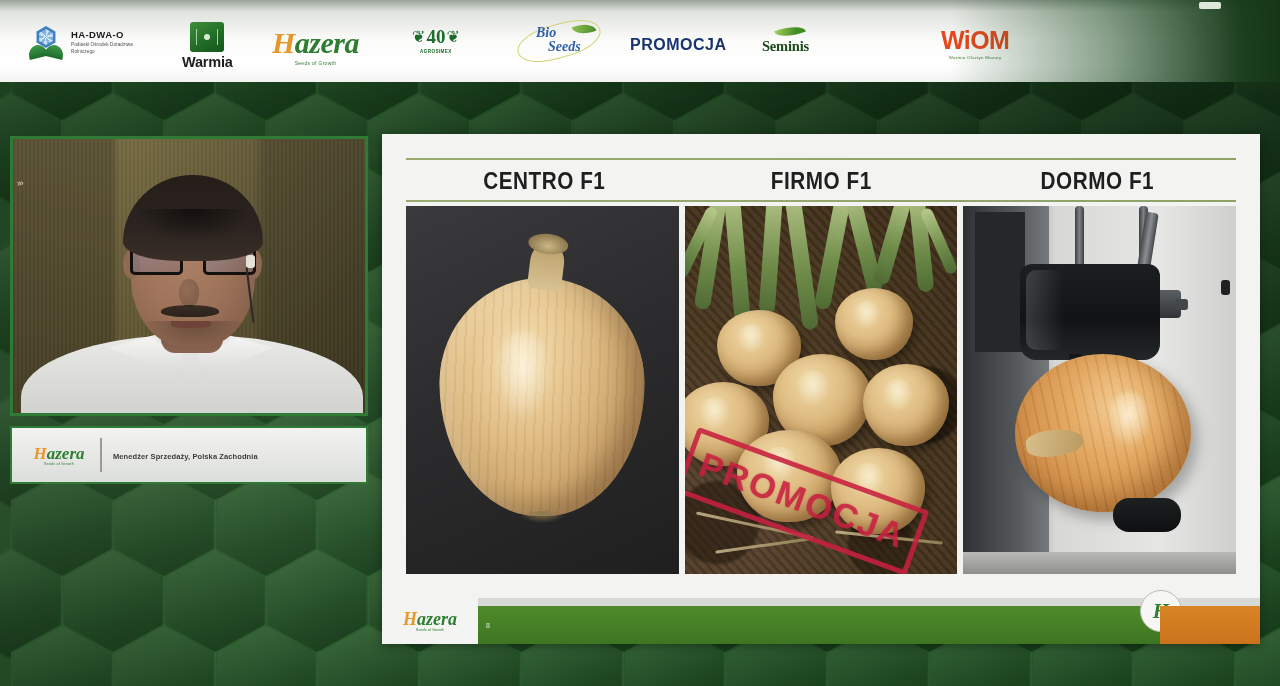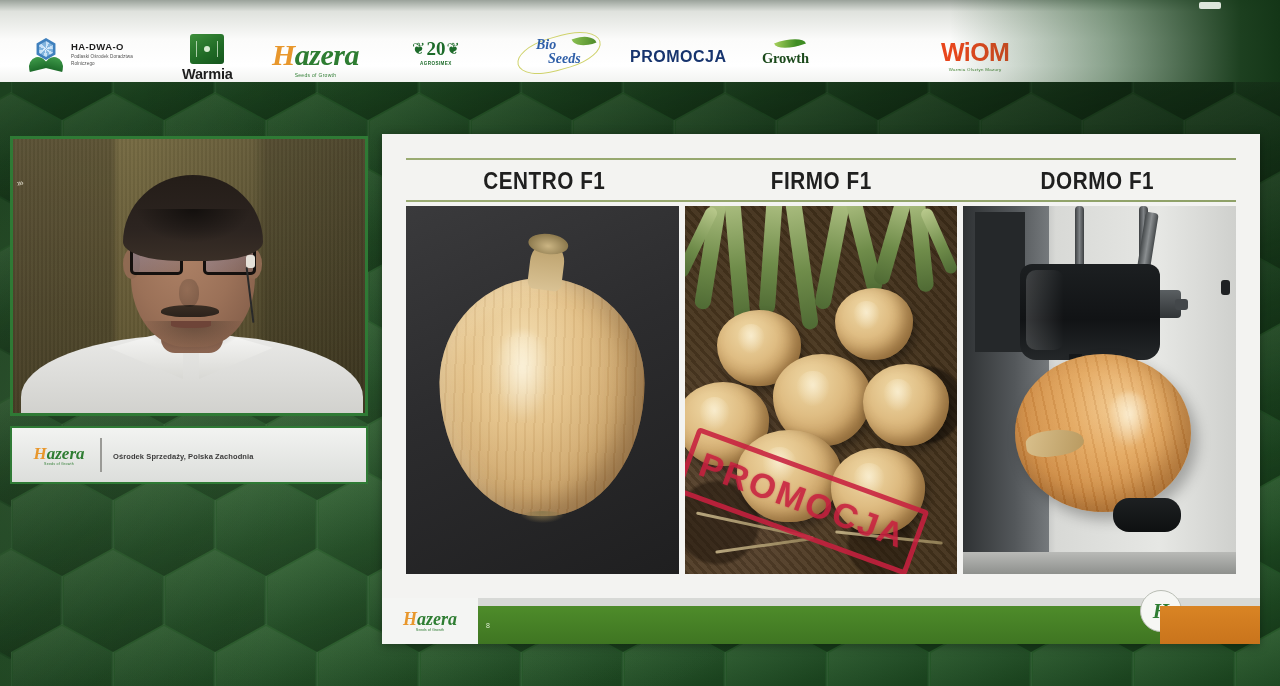--- a/index.html
+++ b/index.html
@@ -58,21 +58,21 @@
   
   #sponsorfade {
     position:absolute; right:0; top:0; width: 330px; height: 82px;
     background: linear-gradient(90deg, rgba(255,255,255,0) 0%, rgba(40,85,45,0.55) 48%, rgba(22,58,25,0.97) 88%, rgba(20,54,23,1) 100%);
   }
   #toptick {
     position:absolute; left:1199px; top:2px; width:22px; height:7px;
     background:#e8efe6; border-radius:2px; opacity:.95;
   }
   .logos {
-    position: absolute; left: 0; top: 12px; width: 1280px; height: 96px;
+    position: absolute; left: 0; top: 0; width: 1280px; height: 96px;
     display: flex; align-items: center;
   }
   .logo { position:absolute; display:flex; align-items:center; }
 
   
   .l1 { left: 28px; top: 26px; gap: 7px; }
   .l1 .mark { position: relative; width: 36px; height: 32px; }
   .l1 .flower {
     position:absolute; left:7px; top:0; width:22px; height:22px;
     background:
@@ -705,40 +705,40 @@
       <div class="logo l3">
         <div class="hz">
           <span class="h">H</span><span class="rest">azera</span>
         </div>
         <div class="tag">Seeds of Growth</div>
       </div>
 
       <div class="logo l4">
         <div class="row">
           <span class="wheat">❦</span>
-          <span class="num">20</span>
+          <span class="num">40</span>
           <span class="wheat">❦</span>
         </div>
         <div class="sub">AGROSIMEX</div>
       </div>
 
       <div class="logo l5">
         <div class="oval"></div>
         <div class="leaf"></div>
         <div class="b1">Bio</div>
         <div class="b2">Seeds</div>
       </div>
 
       <div class="logo l6">
         <div class="nm">PROMOCJA</div>
       </div>
 
       <div class="logo l7">
         <div class="leaf"></div>
-        <div class="nm">Growth</div>
+        <div class="nm">Seminis</div>
       </div>
 
       <div class="logo l8">
         <div class="nm">
           <span class="o1">W</span><span class="i">i</span><span class="o2">O</span><span class="o1">M</span>
         </div>
         <div class="sub">Warmia Olsztyn Mazury</div>
       </div>
 
     </div>
@@ -776,21 +776,21 @@
 
   <div id="nameplate">
     <div class="np-logo">
       <div class="hz">
         <span class="h">H</span><span class="rest">azera</span>
       </div>
       <div class="tag">Seeds of Growth</div>
     </div>
     <div class="divider"></div>
     <div class="np-text">
-      <div class="np-role">Ośrodek Sprzedaży, Polska Zachodnia</div>
+      <div class="np-role">Menedżer Sprzedaży, Polska Zachodnia</div>
     </div>
   </div>
 
   <div id="slide">
     <div class="rule top"></div>
     <div class="titles">
       <div class="t">CENTRO F1</div>
       <div class="t">FIRMO F1</div>
       <div class="t">DORMO F1</div>
     </div>

